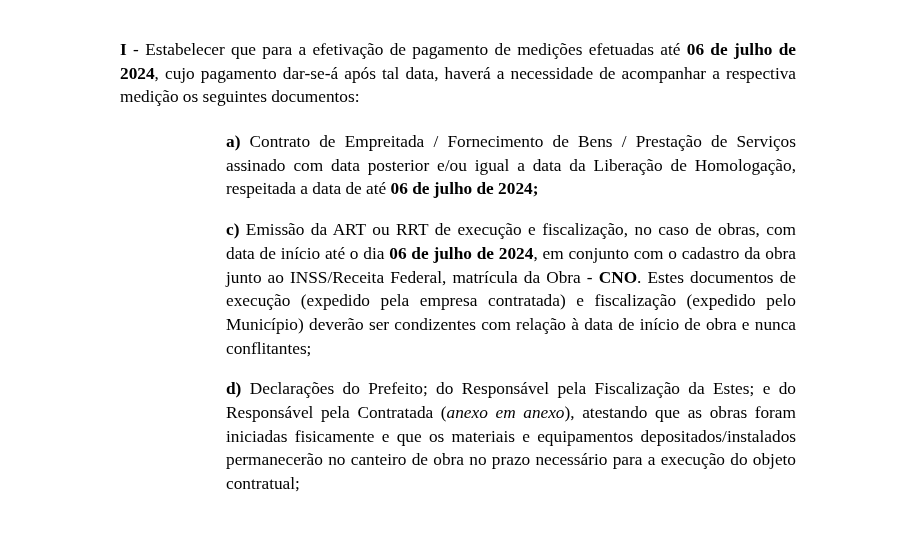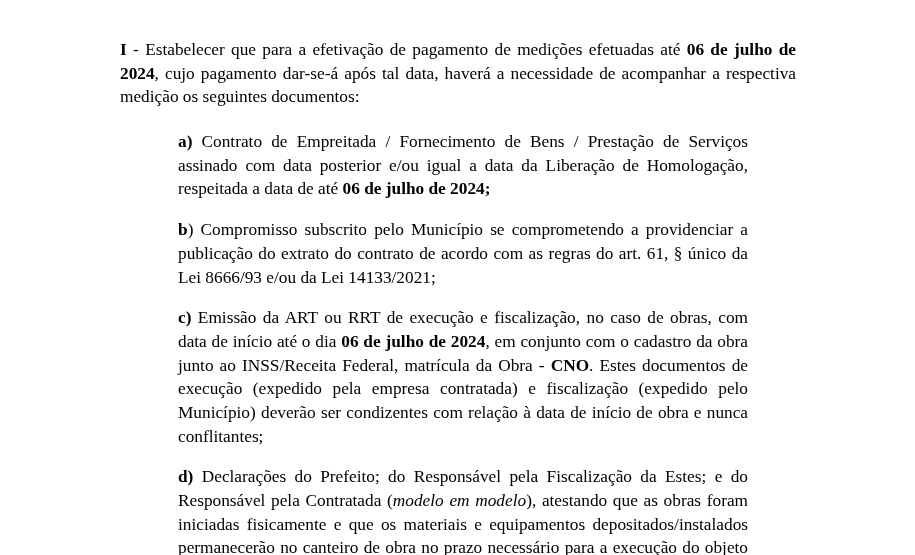--- a/index.html
+++ b/index.html
@@ -29,31 +29,30 @@
   .para {
     text-align: justify;
     font-size: 17.3px;
     line-height: 1.37;
     margin: 0 0 17px 0;
   }
   .para.lead {
     margin-bottom: 21px;
   }
   .para.item {
-    margin-left: 58px;
+    margin-left: 106px;
     width: 570px;
     font-family: Liberation Serif, serif;
   }
   b, .b { font-weight: bold; }
   i, .i { font-style: italic; }
 </style>
 </head>
 <body>
 
 <div class="page">
   <div class="doc-body">
       <div class="para lead"><b>I</b><span> - Estabelecer que para a efetivação de pagamento de medições efetuadas até </span><b>06 de julho de 2024</b><span>, cujo pagamento dar-se-á após tal data, haverá a necessidade de acompanhar a respectiva medição os seguintes documentos:</span></div>
       <div class="para item"><b>a)</b><span> Contrato de Empreitada / Fornecimento de Bens / Prestação de Serviços assinado com data posterior e/ou igual a data da Liberação de Homologação, respeitada a data de até </span><b>06 de julho de 2024;</b></div>
-      <div class="para item"><b>b</b><span>) Compromisso subscrito pelo Município se comprometendo a providenciar a publicação do extrato do contrato de acordo com as regras do art. 61, § único da Lei 8666/93 e/ou da Lei 14133/2021;</span></div>
       <div class="para item"><b>c)</b><span> Emissão da ART ou RRT de execução e fiscalização, no caso de obras, com data de início até o dia </span><b>06 de julho de 2024</b><span>, em conjunto com o cadastro da obra junto ao INSS/Receita Federal, matrícula da Obra - </span><b>CNO</b><span>. Estes documentos de execução (expedido pela empresa contratada) e fiscalização (expedido pelo Município) deverão ser condizentes com relação à data de início de obra e nunca conflitantes;</span></div>
-      <div class="para item"><b>d)</b><span> Declarações do Prefeito; do Responsável pela Fiscalização da Estes; e do Responsável pela Contratada (</span><i>modelo em modelo</i><span>), atestando que as obras foram iniciadas fisicamente e que os materiais e equipamentos depositados/instalados permanecerão no canteiro de obra no prazo necessário para a execução do objeto contratual;</span></div>
+      <div class="para item"><b>d)</b><span> Declarações do Prefeito; do Responsável pela Fiscalização da Estes; e do Responsável pela Contratada (</span><i>anexo em anexo</i><span>), atestando que as obras foram iniciadas fisicamente e que os materiais e equipamentos depositados/instalados permanecerão no canteiro de obra no prazo necessário para a execução do objeto contratual;</span></div>
     </div>
 </div>
 
 </body></html>

